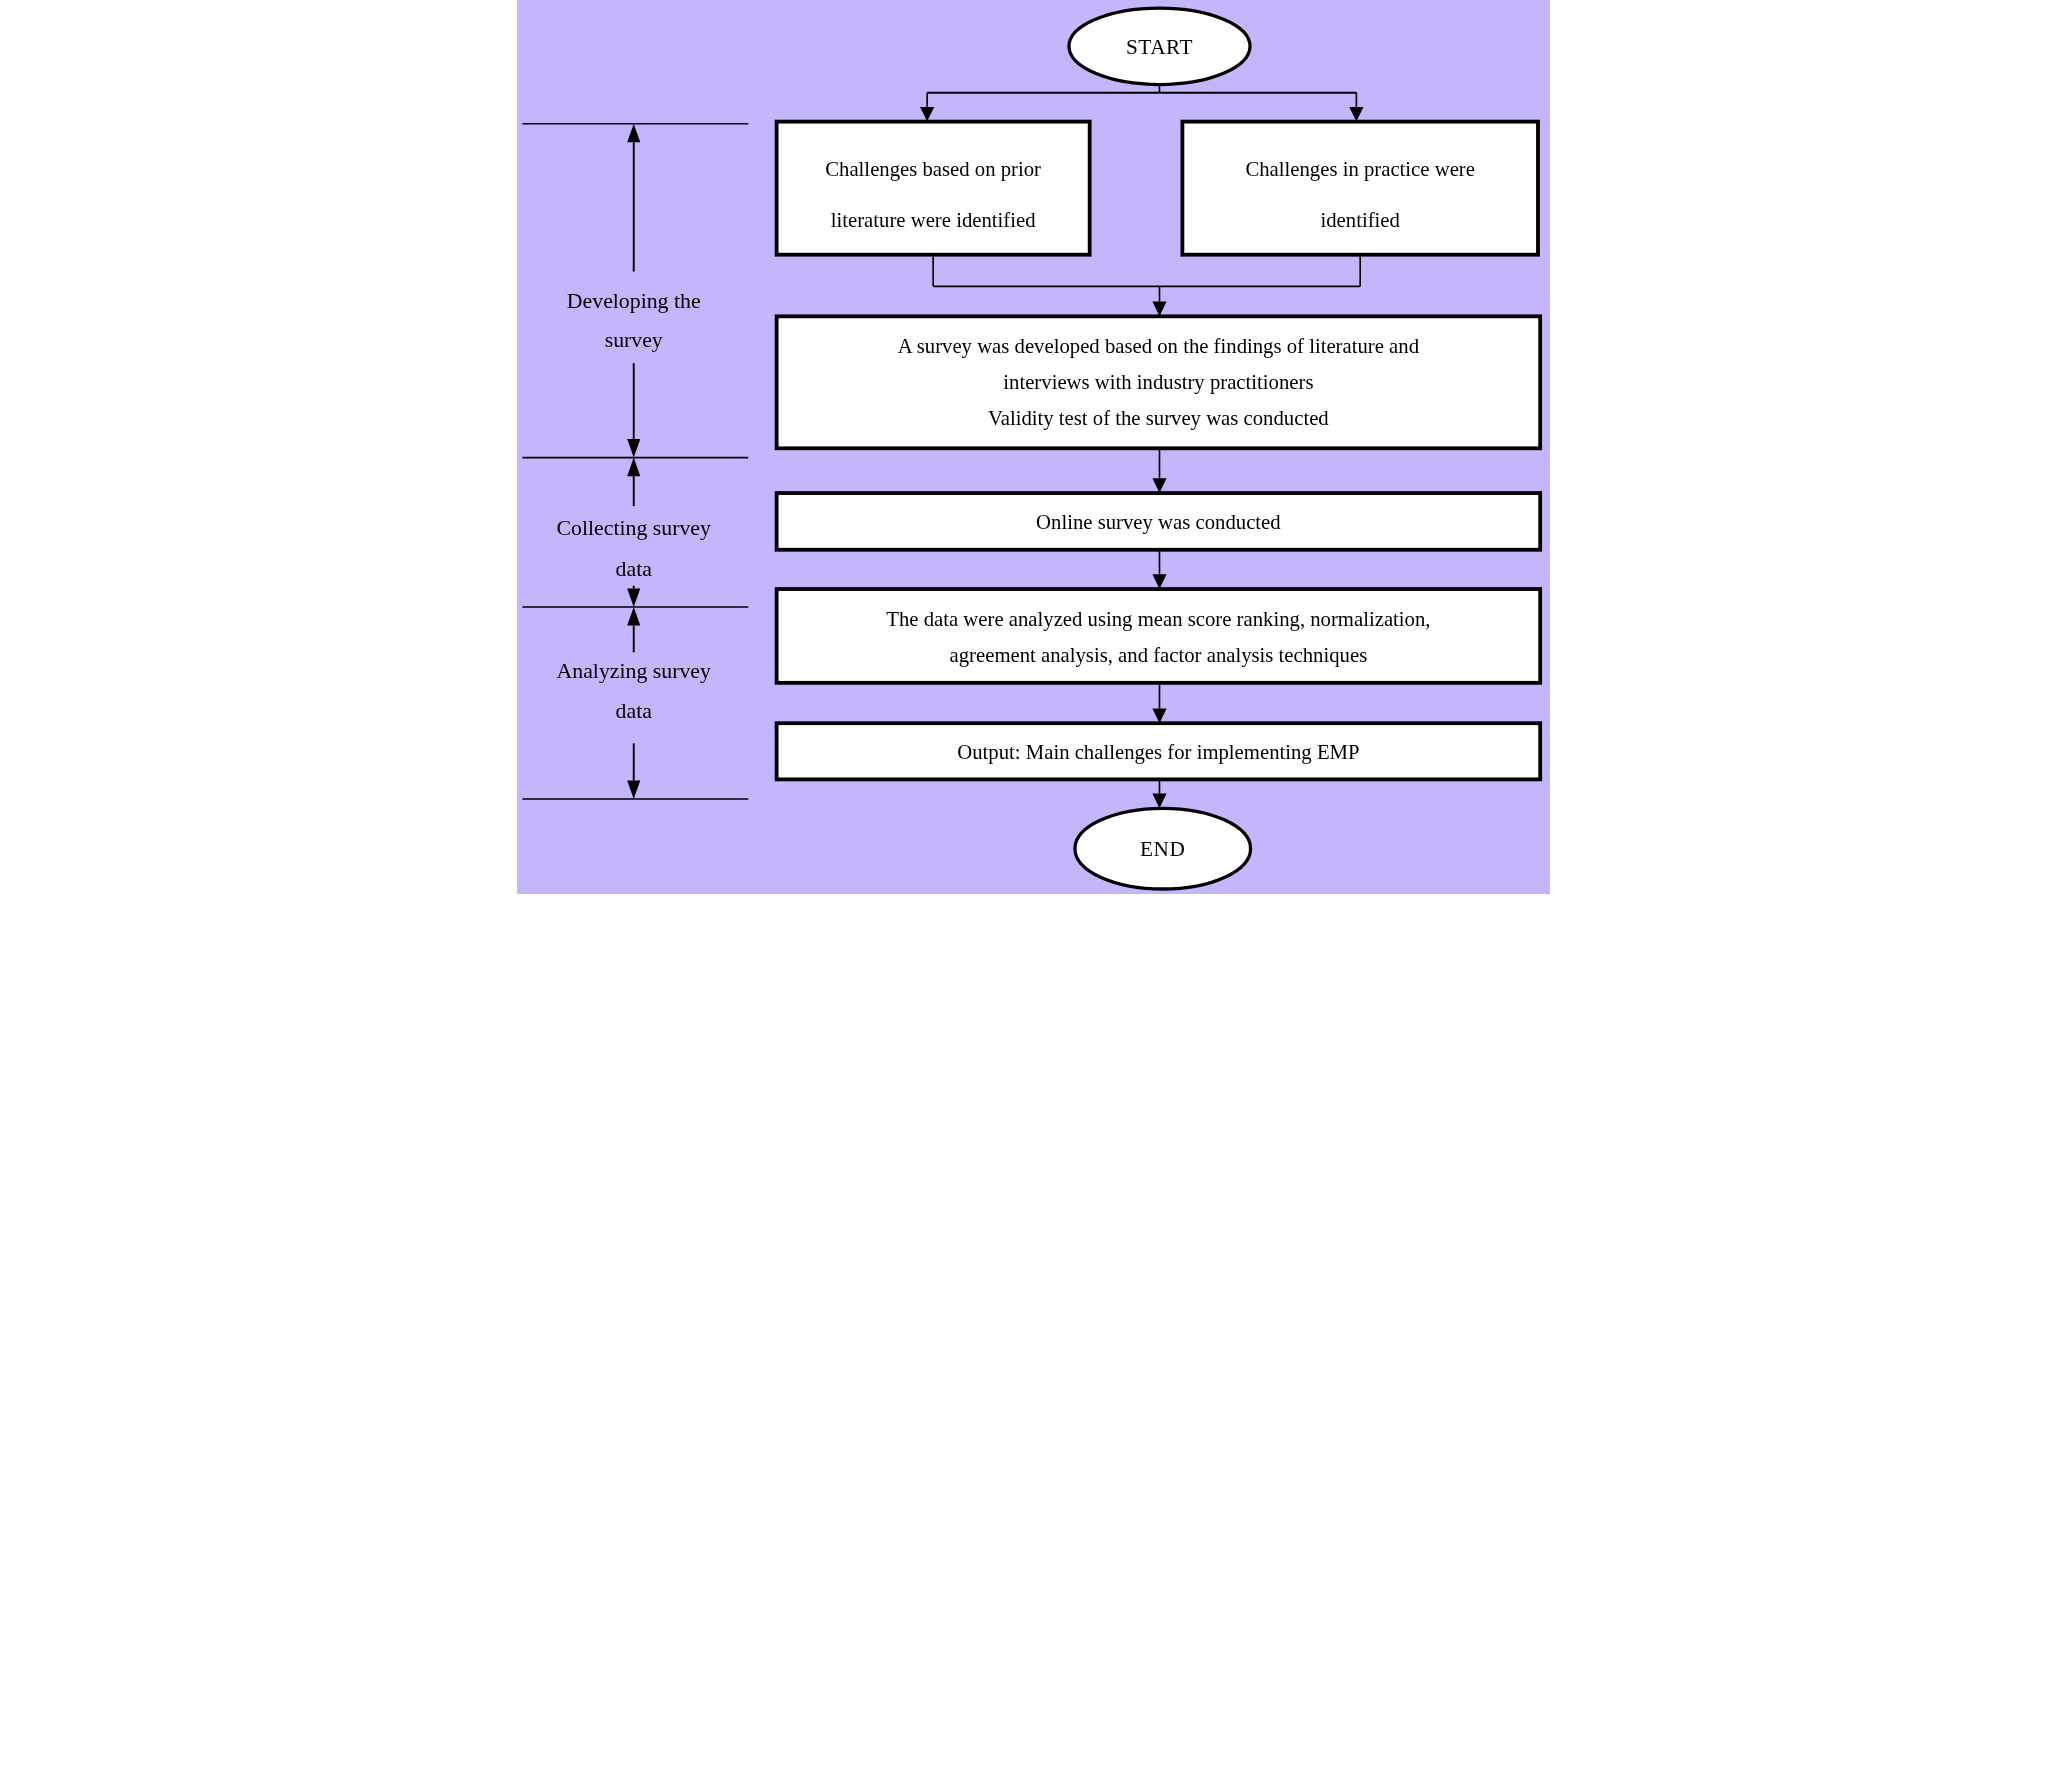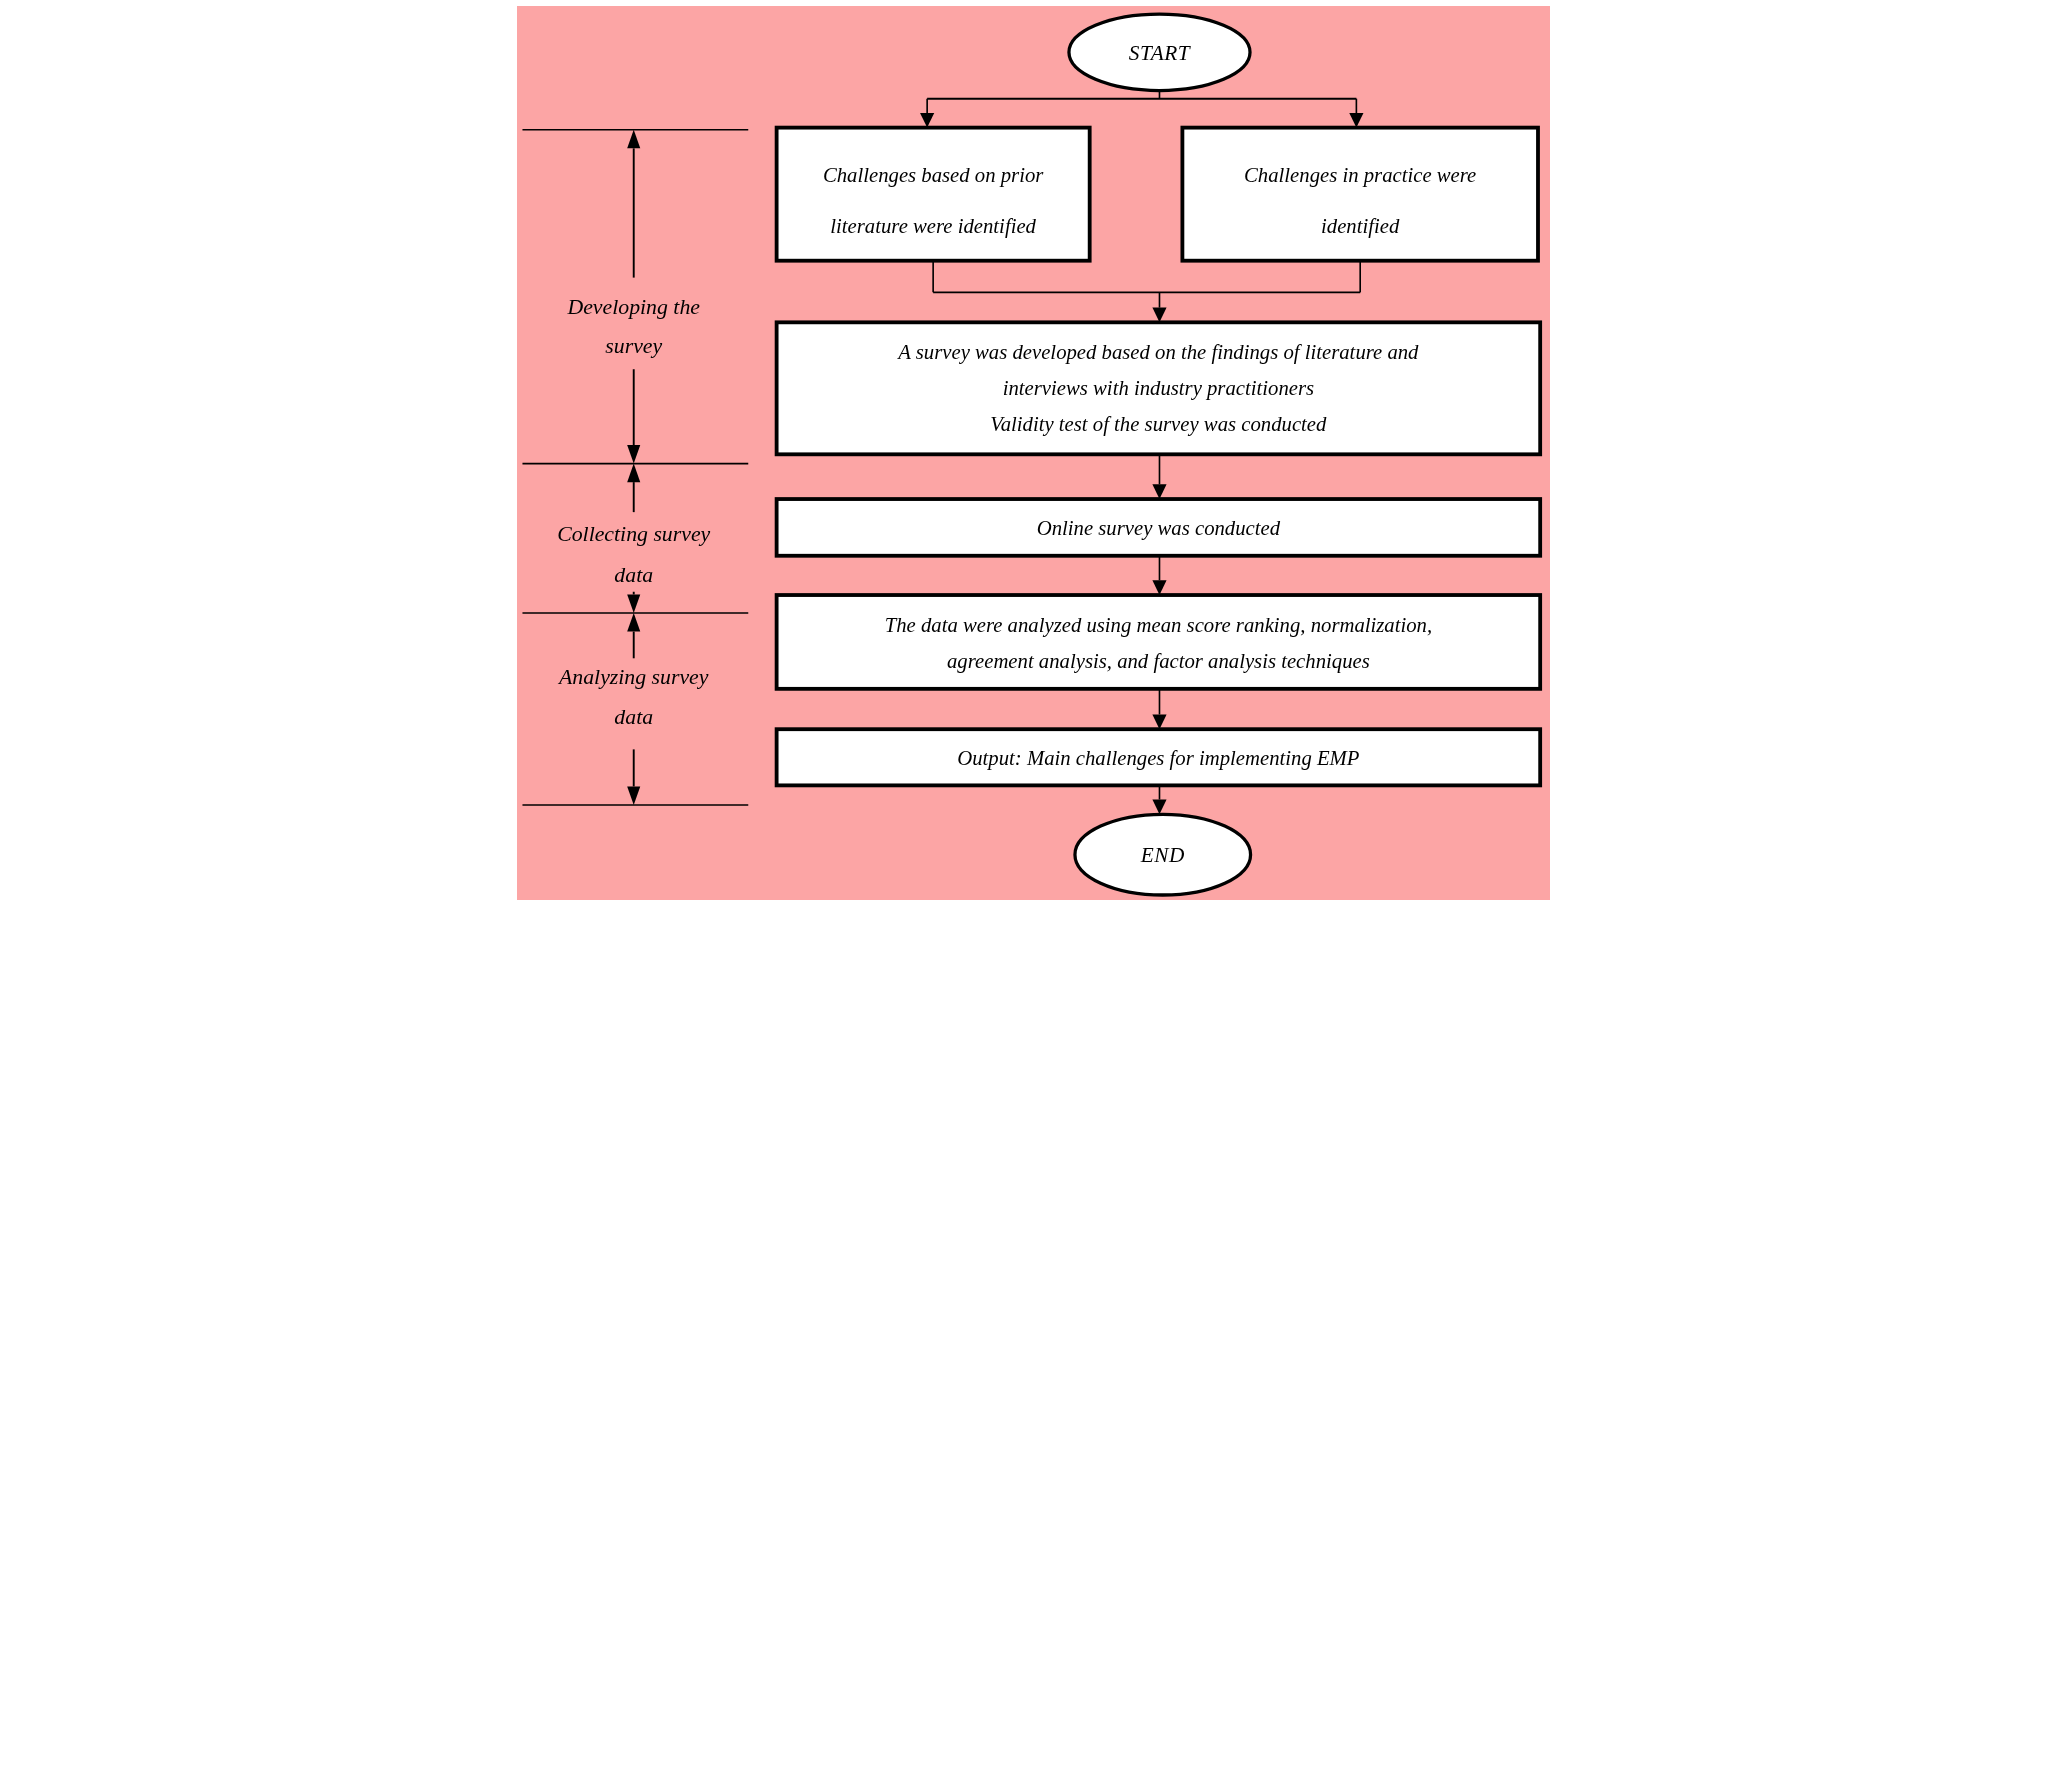--- a/index.html
+++ b/index.html
@@ -3,23 +3,22 @@
 <meta charset="utf-8">
 <style>
   html, body {
     margin: 0;
     padding: 0;
     background: #ffffff;
   }
   .stage {
     width: 100%;
     max-width: 1033px;
-    margin: 6px auto;
-    background: #fca5a5;
-    font-style: italic;
+    margin: 0 auto;
+    background: #c4b5fd;
   }
   svg { display: block; width: 100%; height: auto; }
   .box {
     fill: #ffffff;
     stroke: #000000;
     stroke-width: 7;
   }
   .terminal {
     fill: #ffffff;
     stroke: #000000;

